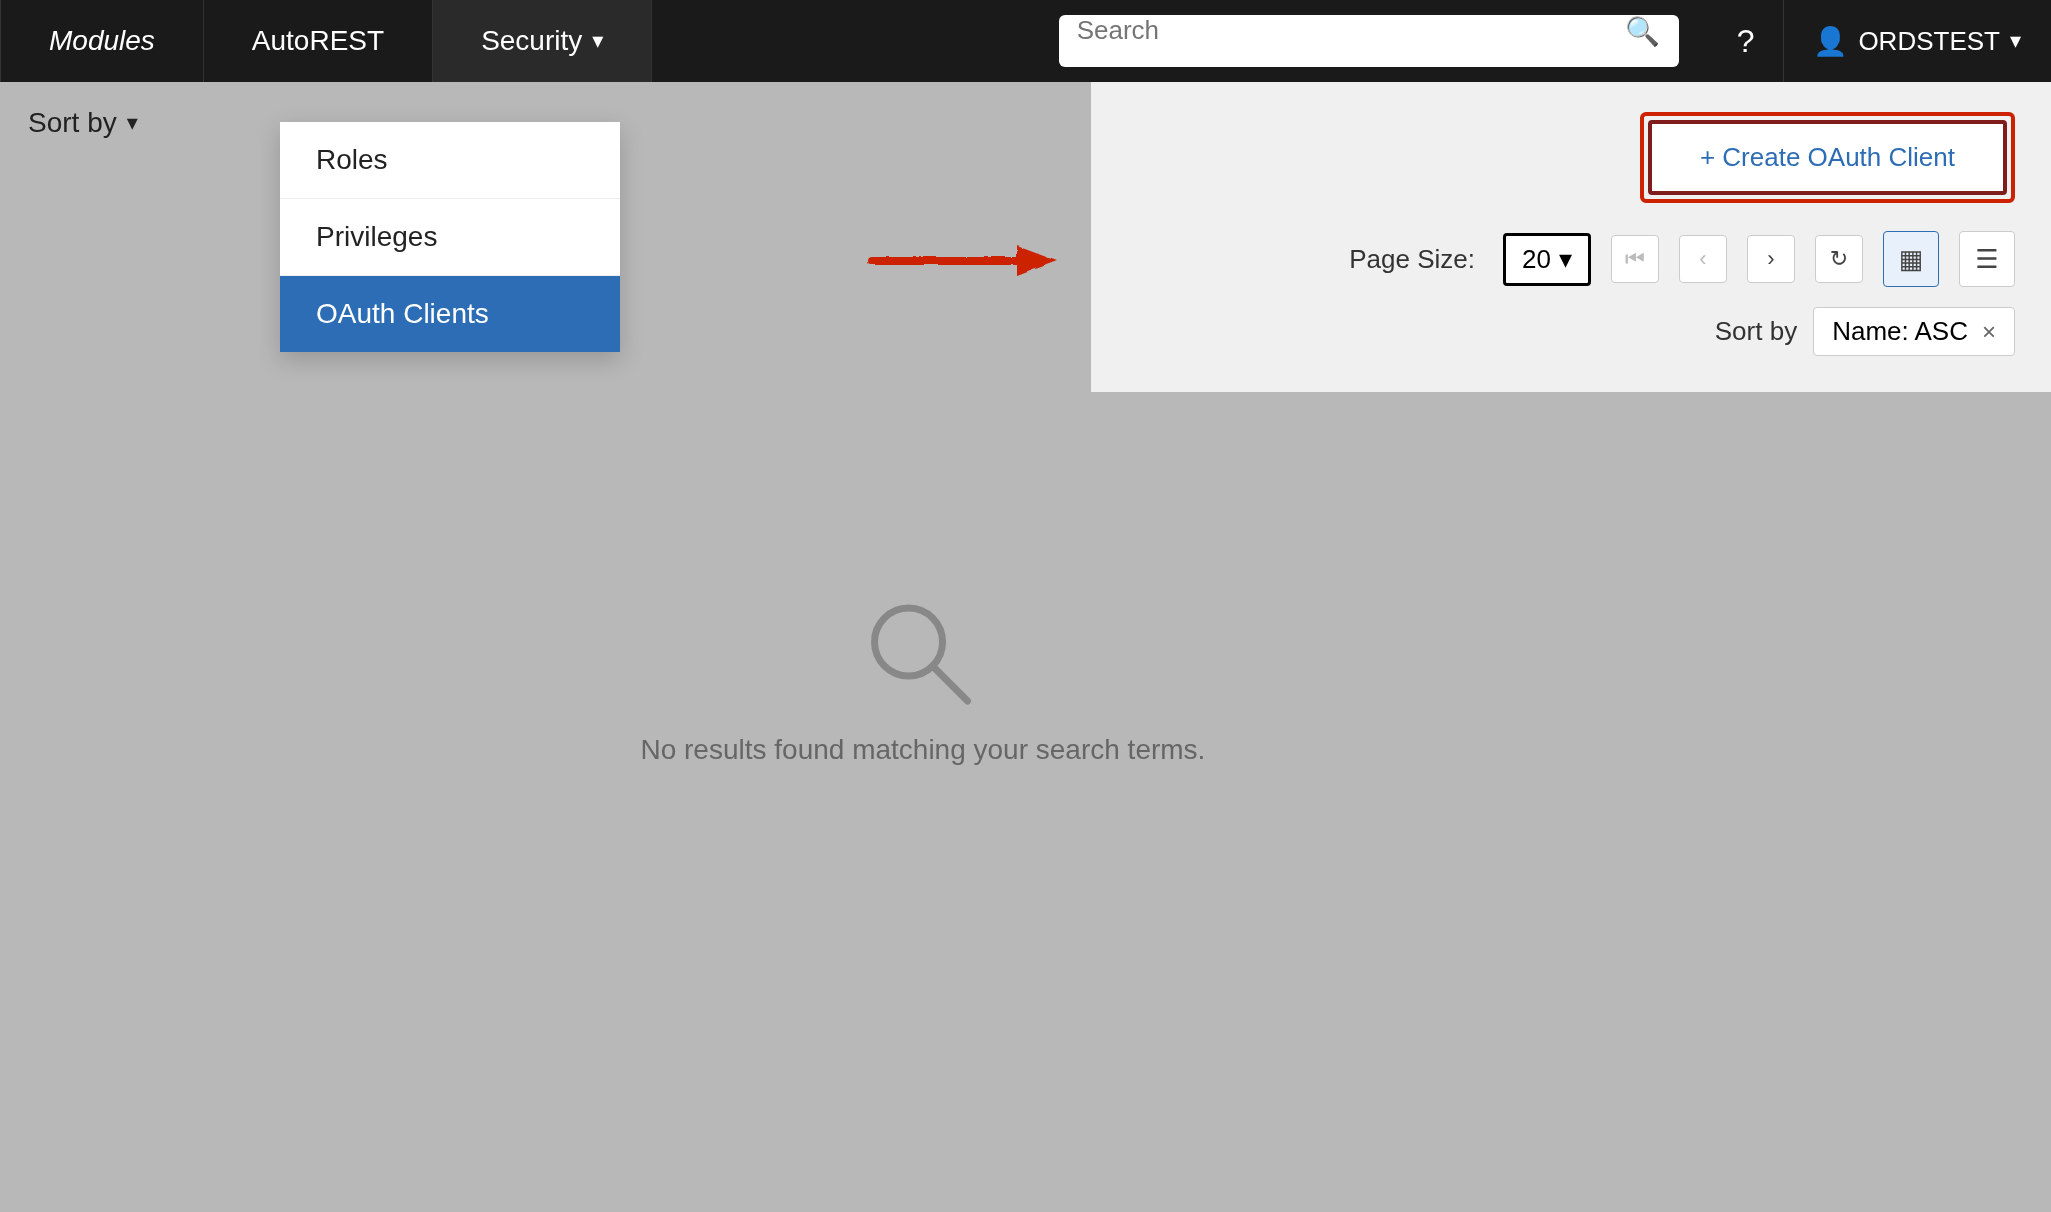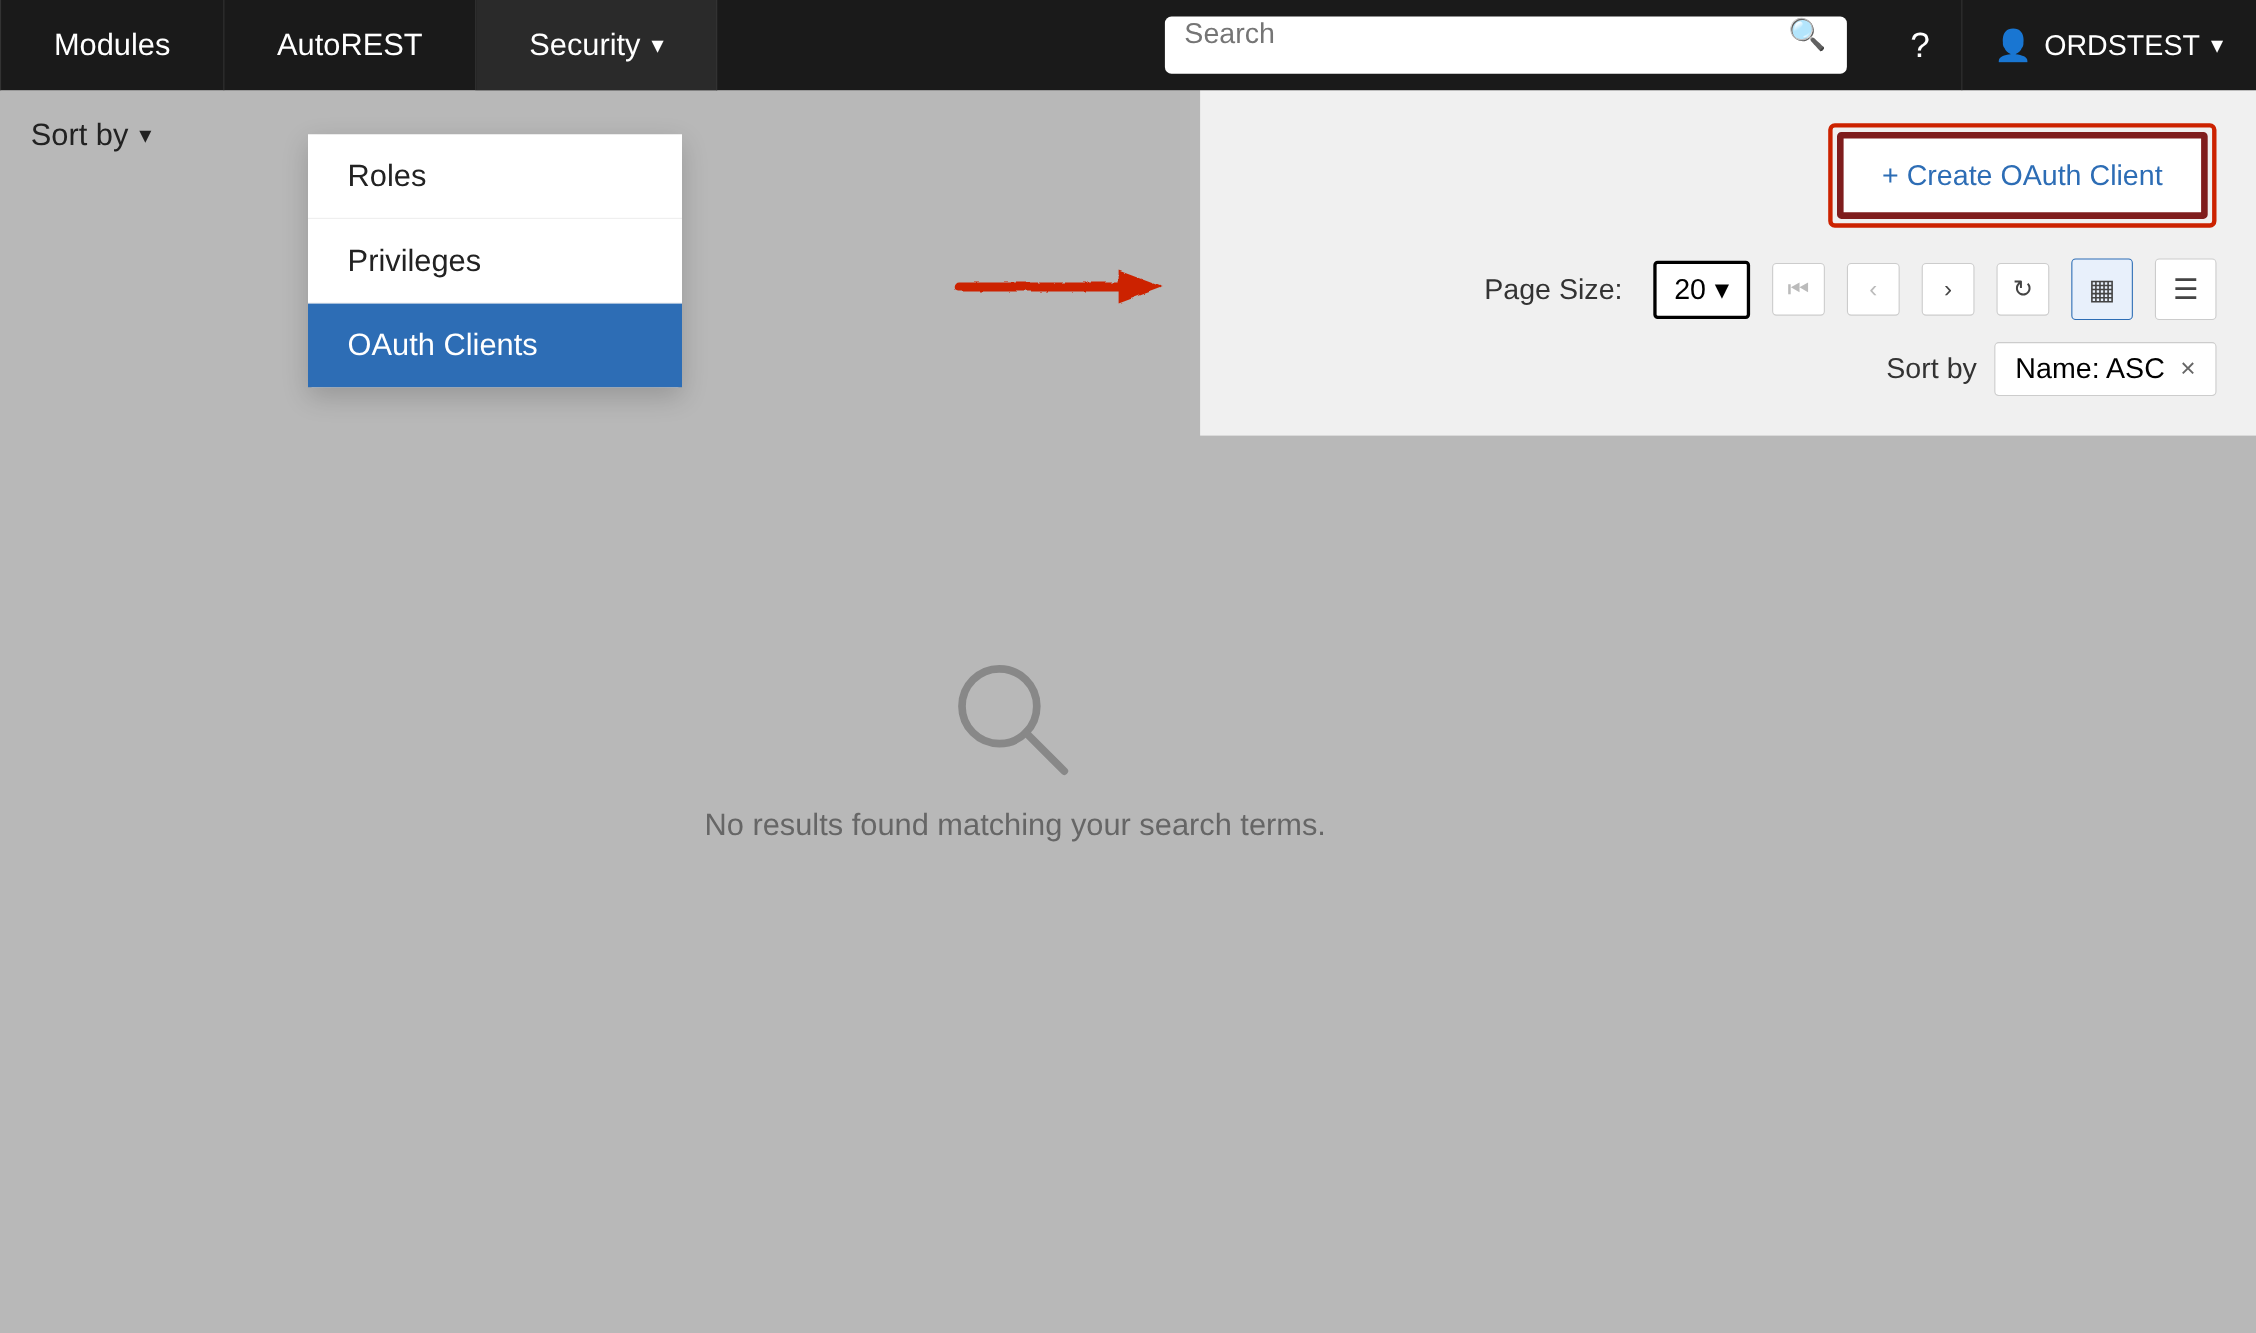--- a/index.html
+++ b/index.html
@@ -19,21 +19,21 @@
       color: #fff;
       font-size: 28px;
       padding: 0 48px;
       height: 100%;
       display: flex;
       align-items: center;
       cursor: pointer;
       border-right: 1px solid #333;
       white-space: nowrap;
     }
-    .nav-item:first-child { border-left: 1px solid #333; }
+    .nav-item:first-child { border-left: 1px solid #333; font-style: italic; }
     .nav-item.active { background: #2a2a2a; }
     .nav-item .chevron { margin-left: 10px; font-size: 22px; }
 
     .nav-spacer { flex: 1; }
 
     .search-bar {
       display: flex;
       align-items: flex-start;
       background: #fff;
       border-radius: 6px;
@@ -146,24 +146,24 @@
       position: relative;
     }
     .create-btn-highlight {
       border: 4px solid #cc2200;
       border-radius: 6px;
       padding: 4px;
       display: inline-block;
     }
     .create-btn {
       background: #fff;
-      border: 6px solid #7f1d1d;
+      border: 4px solid #7f1d1d;
       color: #2d6db5;
       font-size: 26px;
-      padding: 18px 35px;
+      padding: 18px 48px;
       border-radius: 4px;
       cursor: pointer;
       display: flex;
       align-items: center;
       gap: 10px;
       white-space: nowrap;
       text-align: center;
     }
 
     

